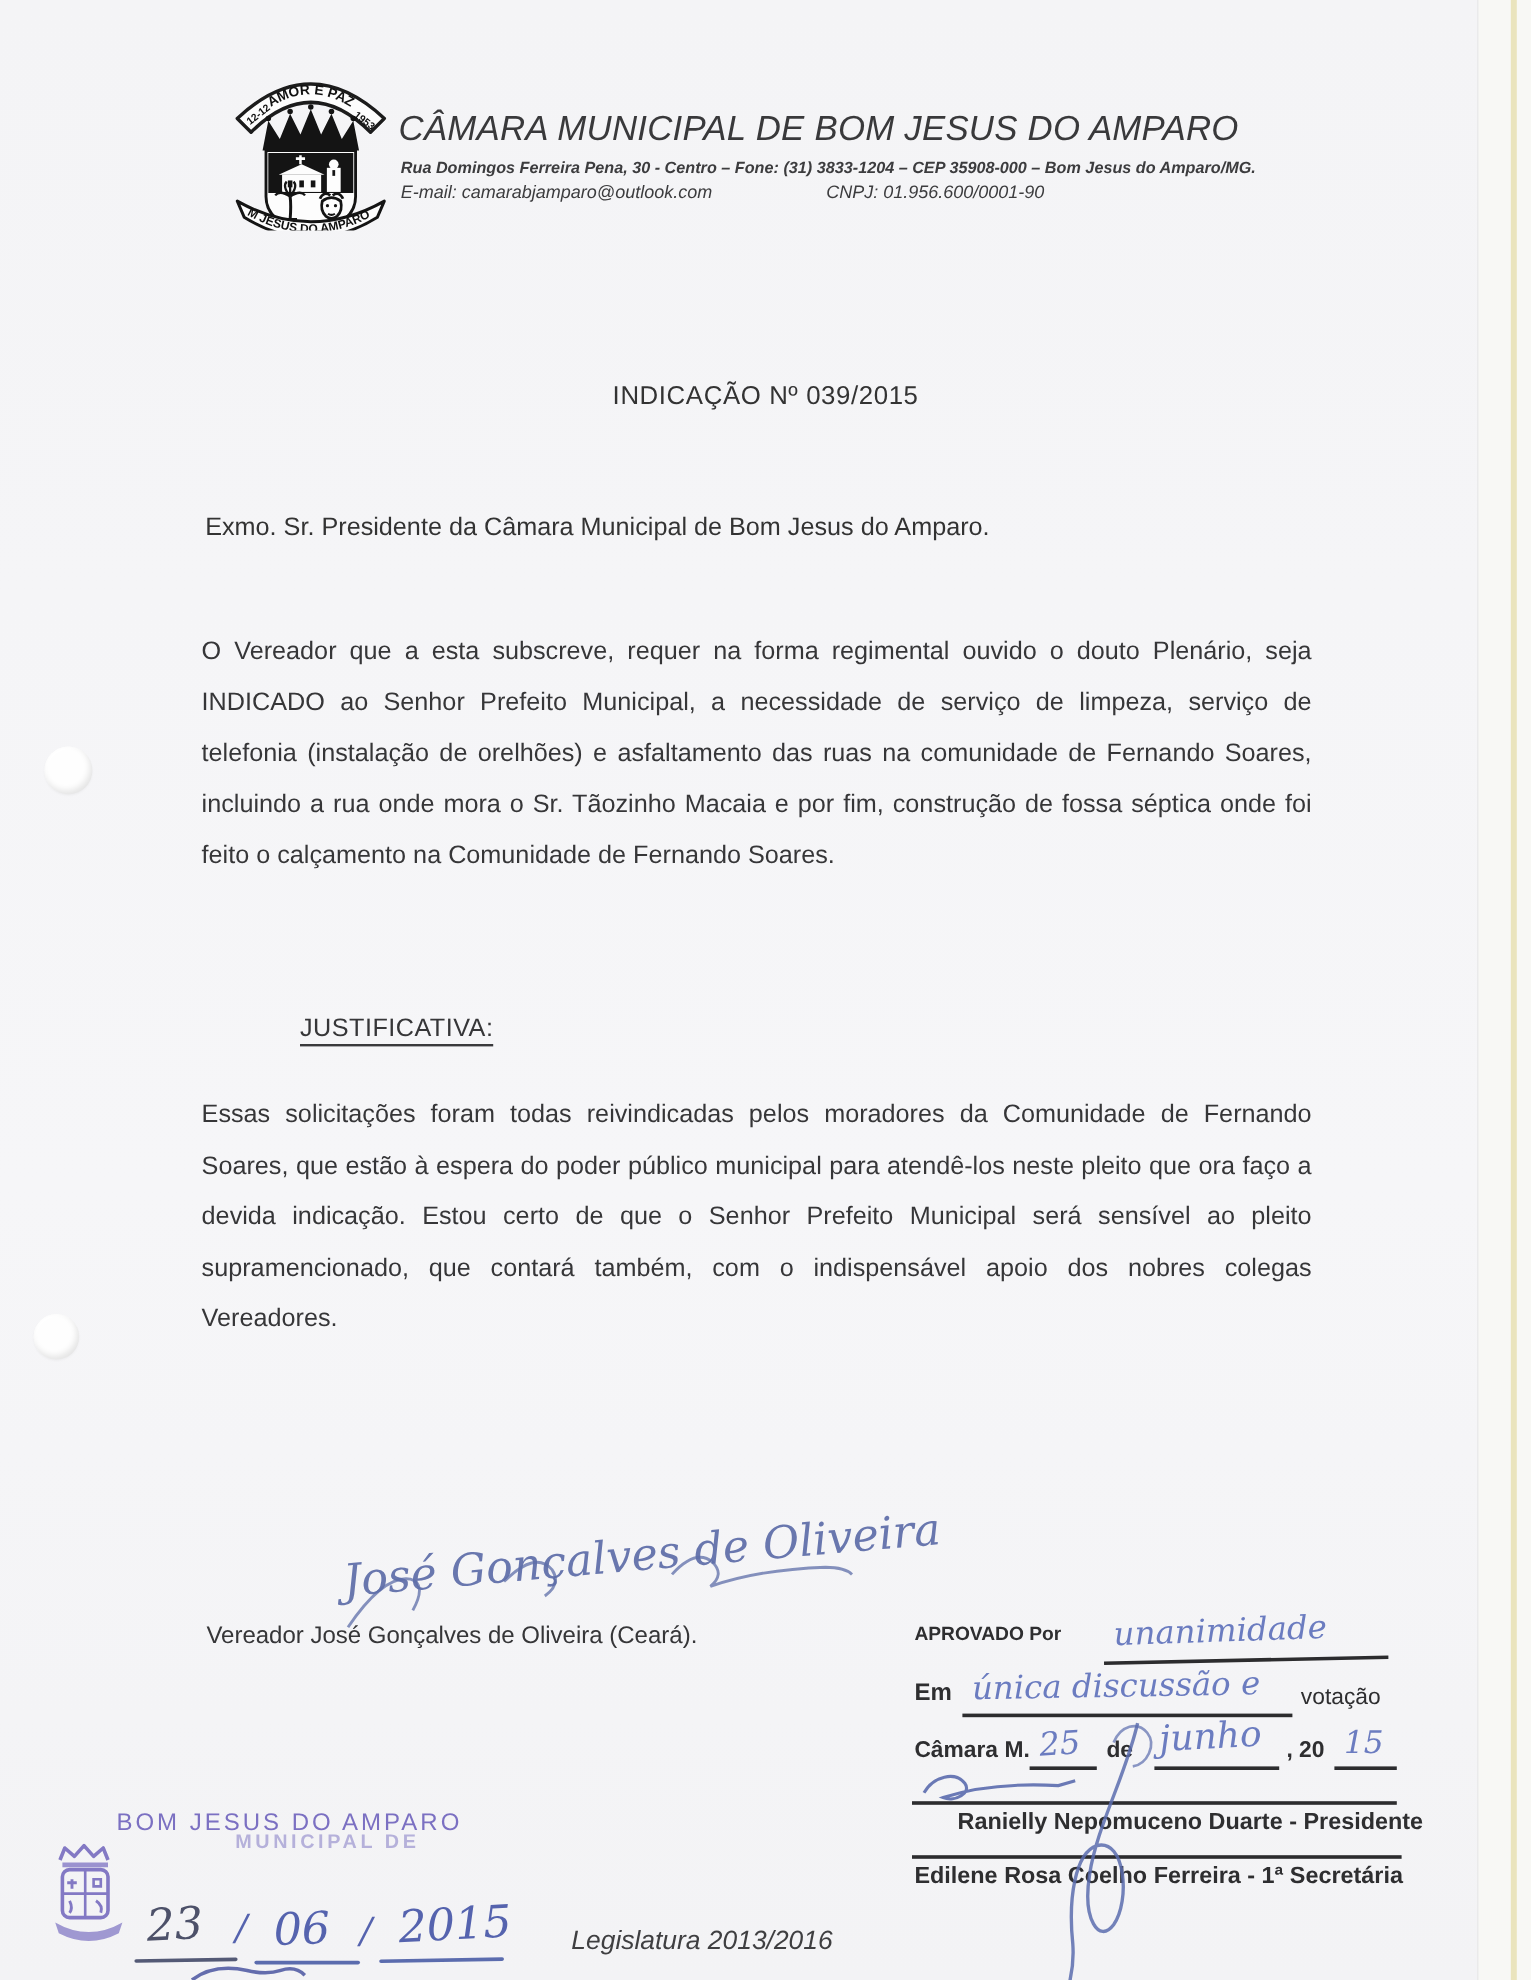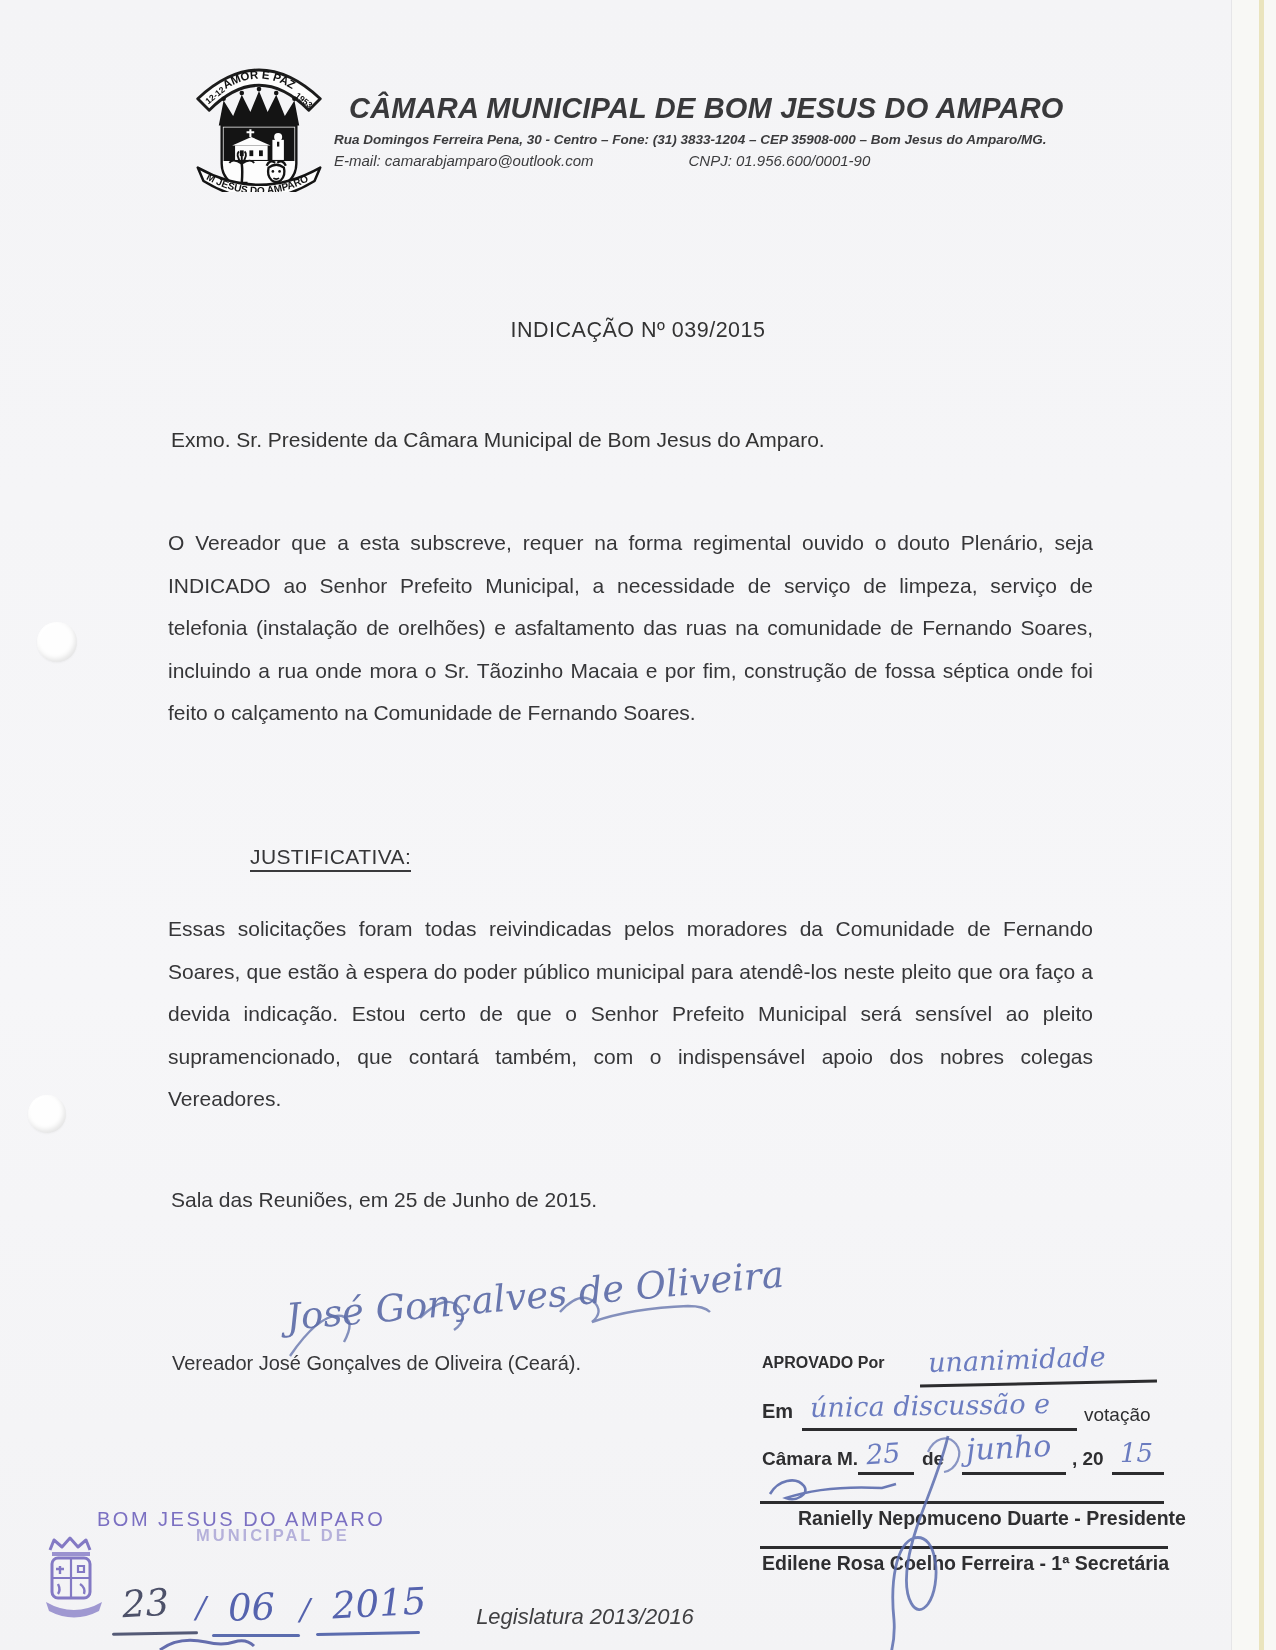--- a/index.html
+++ b/index.html
@@ -9,22 +9,22 @@
   
   .edge-band{position:absolute;top:0;right:0;width:44px;height:100%;background:#f8f8f5;border-left:1px solid #e6e6e8;}
   .edge-line{position:absolute;top:0;right:12px;width:5px;height:100%;background:#eae4bd;}
   
   .hole{position:absolute;border-radius:50%;background:#fefefe;
         box-shadow:inset -2px -3px 5px rgba(0,0,0,.10), inset 2px 2px 3px rgba(255,255,255,.9), 0 1px 2px rgba(0,0,0,.04);}
   .hole-1{left:37px;top:622px;width:40px;height:40px;}
   .hole-2{left:28px;top:1095px;width:38px;height:38px;}
   
   .crest{position:absolute;left:192px;top:36px;width:134px;height:156px;}
-  .org-name{position:absolute;left:332px;top:92px;width:790px;font-size:29px;font-weight:bold;font-style:italic;
-            color:#39393b;letter-spacing:.2px;white-space:nowrap;margin-left:17px;}
+  .org-name{position:absolute;left:332px;top:92px;width:790px;font-size:29px;font-weight:normal;font-style:italic;
+            color:#39393b;letter-spacing:.2px;white-space:nowrap;}
   .org-address{position:absolute;left:334px;top:132px;width:790px;font-size:13.5px;font-weight:bold;font-style:italic;color:#3c3c3e;white-space:nowrap;}
   .org-contact{position:absolute;left:334px;top:152px;width:790px;font-size:15px;font-style:italic;color:#3c3c3e;display:flex;}
   .org-contact .cnpj{margin-left:95px;}
   
   .doc-title{position:absolute;left:0;top:318px;width:1276px;text-align:center;font-size:21.5px;letter-spacing:.5px;color:#333;}
   .salutation{position:absolute;left:171px;top:428px;font-size:21px;color:#333;}
   .body-par{position:absolute;left:168px;top:522px;width:925px;font-size:21px;line-height:42.6px;text-align:justify;color:#363638;}
   .just-head{position:absolute;left:250px;top:845px;font-size:21px;color:#363638;border-bottom:2px solid #3a3a3c;padding-bottom:1px;letter-spacing:.4px;}
   .just-par{position:absolute;left:168px;top:908px;width:925px;font-size:21px;line-height:42.6px;text-align:justify;color:#363638;}
   .date-line{position:absolute;left:171px;top:1188px;font-size:21px;color:#363638;}
@@ -112,21 +112,20 @@
   <div class="org-contact">
     <span class="email">E-mail: camarabjamparo@outlook.com</span>
     <span class="cnpj">CNPJ: 01.956.600/0001-90</span>
   </div>
 
   <div class="doc-title">INDICAÇÃO Nº 039/2015</div>
   <div class="salutation">Exmo. Sr. Presidente da Câmara Municipal de Bom Jesus do Amparo.</div>
   <div class="body-par">O Vereador que a esta subscreve, requer na forma regimental ouvido o douto Plenário, seja INDICADO ao Senhor Prefeito Municipal, a necessidade de serviço de limpeza, serviço de telefonia (instalação de orelhões) e asfaltamento das ruas na comunidade de Fernando Soares, incluindo a rua onde mora o Sr. Tãozinho Macaia e por fim, construção de fossa séptica onde foi feito o calçamento na Comunidade de Fernando Soares.</div>
   <div class="just-head">JUSTIFICATIVA:</div>
   <div class="just-par">Essas solicitações foram todas reivindicadas pelos moradores da Comunidade de Fernando Soares, que estão à espera do poder público municipal para atendê-los neste pleito que ora faço a devida indicação. Estou certo de que o Senhor Prefeito Municipal será sensível ao pleito supramencionado, que contará também, com o indispensável apoio dos nobres colegas Vereadores.</div>
-  <div class="date-line">Sala das Reuniões, em 25 de Junho de 2015.</div>
 
   <div class="hw sig-hand">José Gonçalves de Oliveira</div>
   <div class="sig-typed">Vereador José Gonçalves de Oliveira (Ceará).</div>
 
   <div class="lbl" style="left:762px;top:1354px;font-size:16px;">APROVADO Por</div>
   <div class="hline" style="left:920px;top:1382px;width:237px;transform:rotate(-1.2deg);"></div>
   <div class="hw fill-hw" style="left:928px;top:1344px;font-size:27px;transform:rotate(-2deg);color:#6b7cc0;">unanimidade</div>
 
   <div class="lbl" style="left:762px;top:1400px;font-size:20px;">Em</div>
   <div class="hline" style="left:802px;top:1428px;width:275px;"></div>

